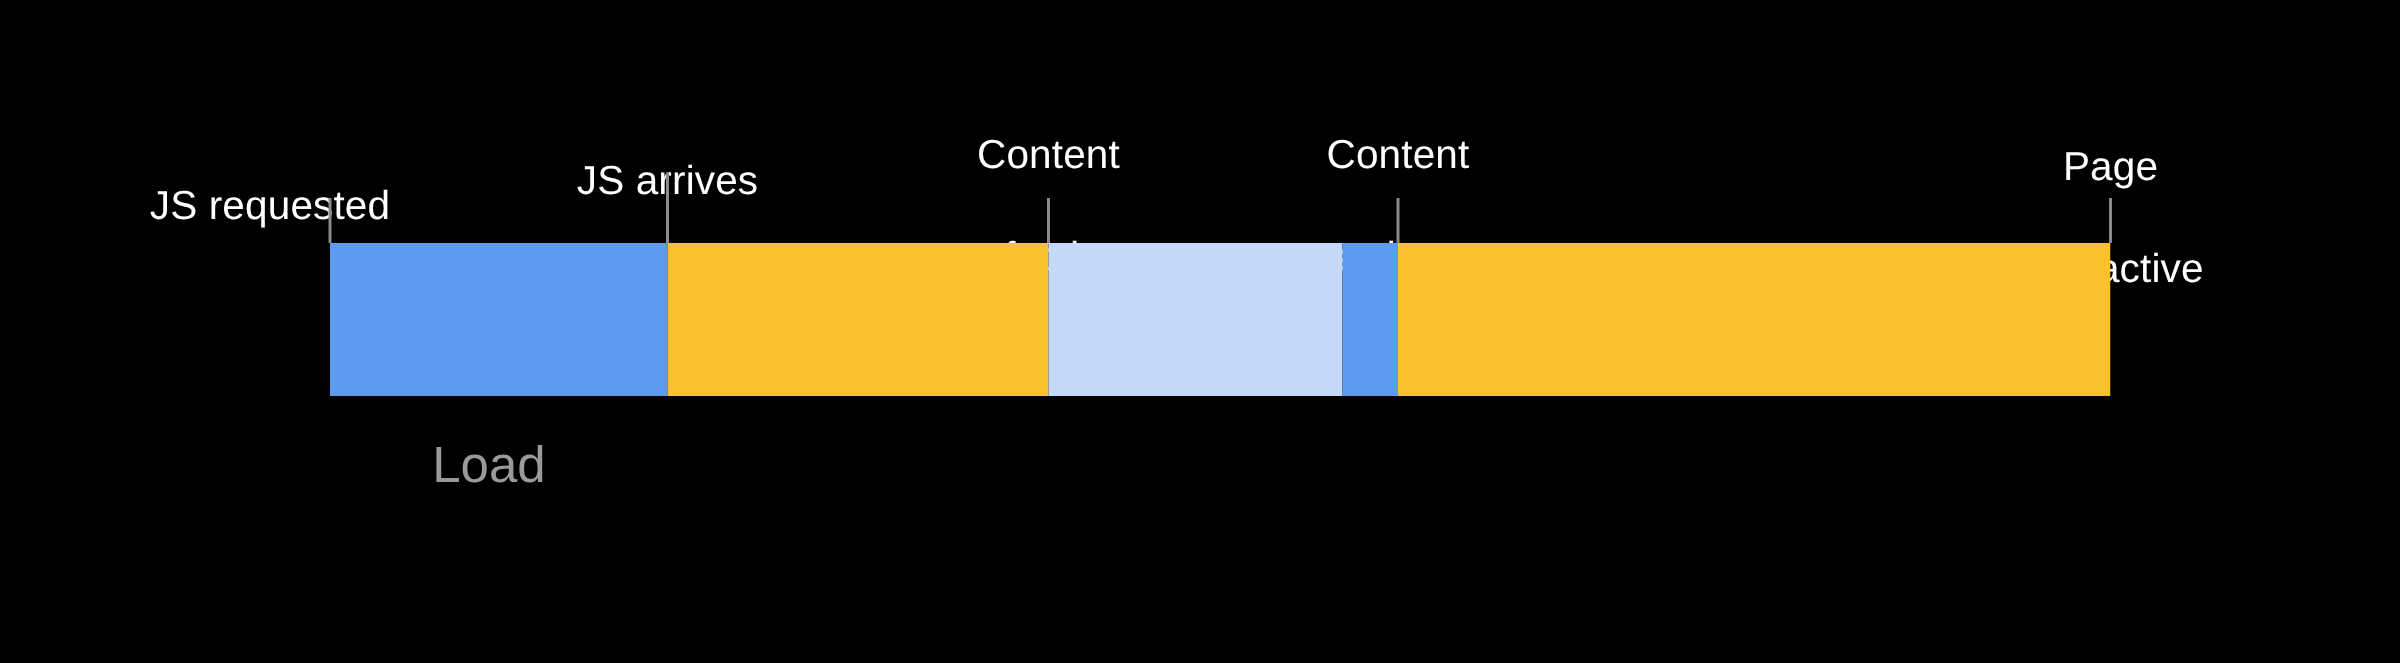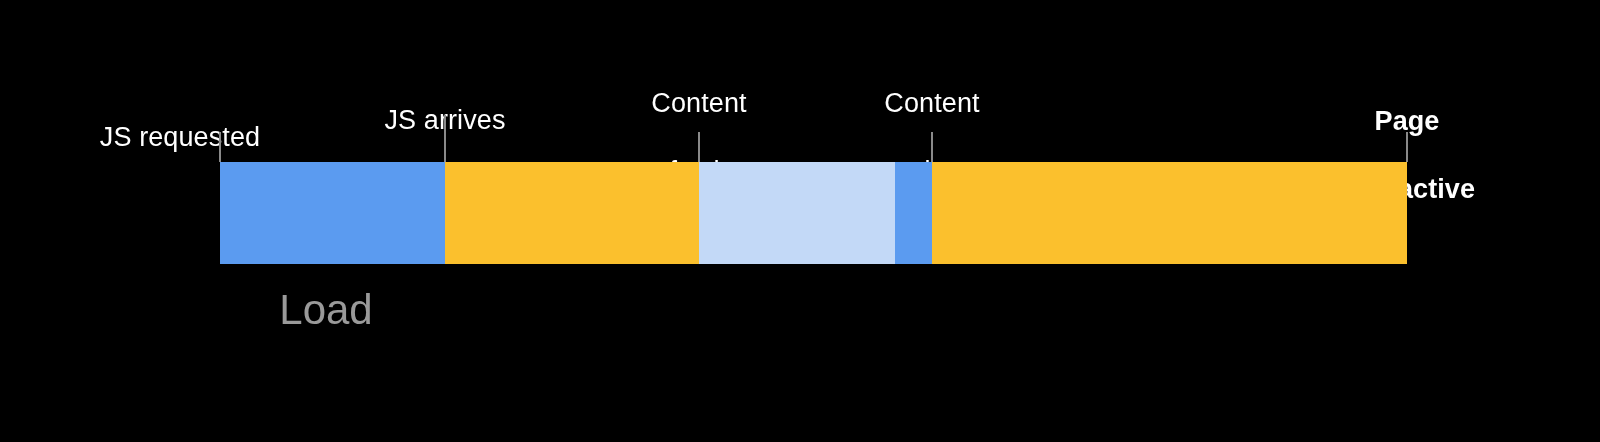--- a/index.html
+++ b/index.html
@@ -44,21 +44,21 @@
     position: absolute;
     display: flex;
     overflow: hidden;
   }
   .seg { height: 100%; }
 
   
   .caption {
     position: absolute;
     color: #9a9a9a;
-    font-size: 42px;
+    font-size: 34px;
     line-height: 40px;
     text-align: center;
     white-space: nowrap;
   }
 </style>
 </head>
 <body>
 
 <div id="stage">
 
@@ -73,21 +73,21 @@
   <div class="marker" style="left:597px; top:52px; width:204px;">
     <span class="mline">Content</span>
     <span class="mline">fetch</span>
   </div>
 
   <div class="marker" style="left:830px; top:52px; width:204px;">
     <span class="mline">Content</span>
     <span class="mline">arrives</span>
   </div>
 
-  <div class="marker" style="left:1305px; top:70px; width:204px;font-weight:bold;">
+  <div class="marker" style="left:1305px; top:60px; width:204px;">
     <span class="mline">Page</span>
     <span class="mline">interactive</span>
   </div>
 
   <div class="tick" style="left:219px;  top:132px; height:30px;"></div>
   <div class="tick" style="left:444px;  top:115px; height:47px;"></div>
   <div class="tick" style="left:698px;  top:132px; height:30px;"></div>
   <div class="tick" style="left:931px;  top:132px; height:30px;"></div>
   <div class="tick" style="left:1406px; top:132px; height:30px;"></div>
 

